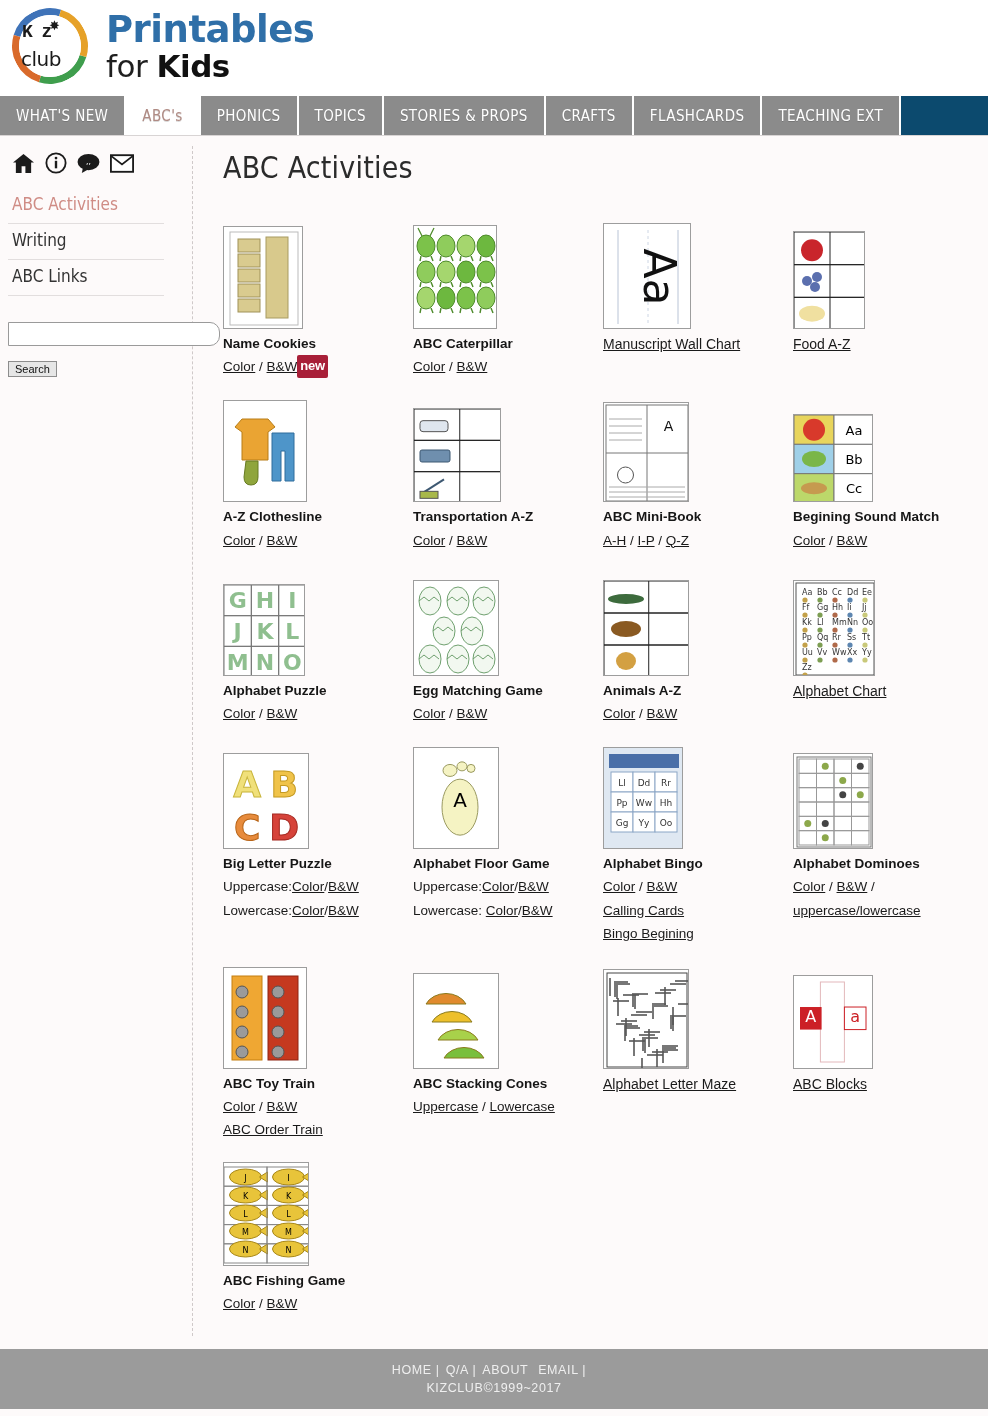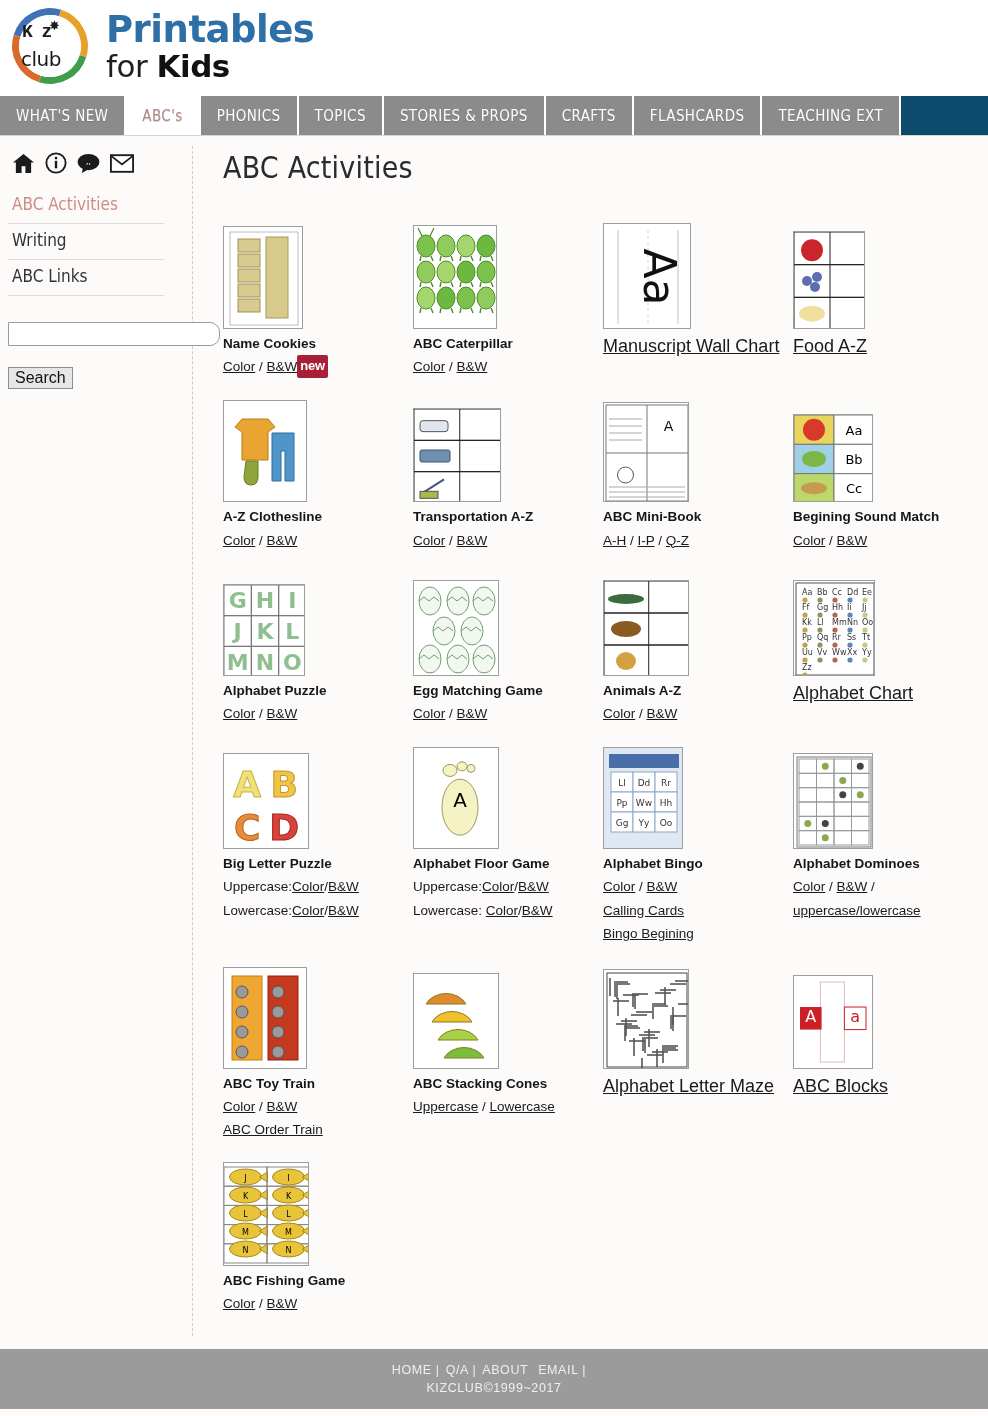--- a/index.html
+++ b/index.html
@@ -98,23 +98,23 @@
   .search-input {
     width: 212px; height: 24px;
     border: 1px solid #9a9a9a;
     border-radius: 0 10px 10px 0;
     background: #fff;
     font-size: 12px;
     padding: 2px 4px;
     outline: none;
   }
   .search-btn {
-    margin-top: 21px;
+    margin-top: 15px;
     font-family: "Liberation Sans", sans-serif;
-    font-size: 16px;
+    font-size: 11px;
     background: #e6e6e6;
     border: 1px solid #8d8d8d;
     padding: 1px 6px;
     cursor: pointer;
     color: #111;
   }
 
   .divider {
     width: 1px;
     border-left: 1px dashed #cfc9c9;
@@ -140,21 +140,21 @@
     background: #fff;
     overflow: hidden;
     position: relative;
   }
   .cap {
     font-family: "Liberation Sans", sans-serif;
     font-size: 13.5px; font-weight: bold; color: #161616;
     margin: 7px 0 3px 0; line-height: 1.2;
   }
   .cap.link {
-    font-weight: normal; font-size: 18px; color: #1a1a1a;
+    font-weight: normal; font-size: 14px; color: #1a1a1a;
     text-decoration: underline; cursor: pointer;
   }
   .links {
     font-family: "Liberation Sans", sans-serif;
     font-size: 13.5px; color: #1a1a1a; line-height: 1.72;
   }
   .links a { color: #1a1a1a; text-decoration: underline; cursor: pointer; }
   .links .plain { text-decoration: none; }
   .badge {
     display: inline-block;

